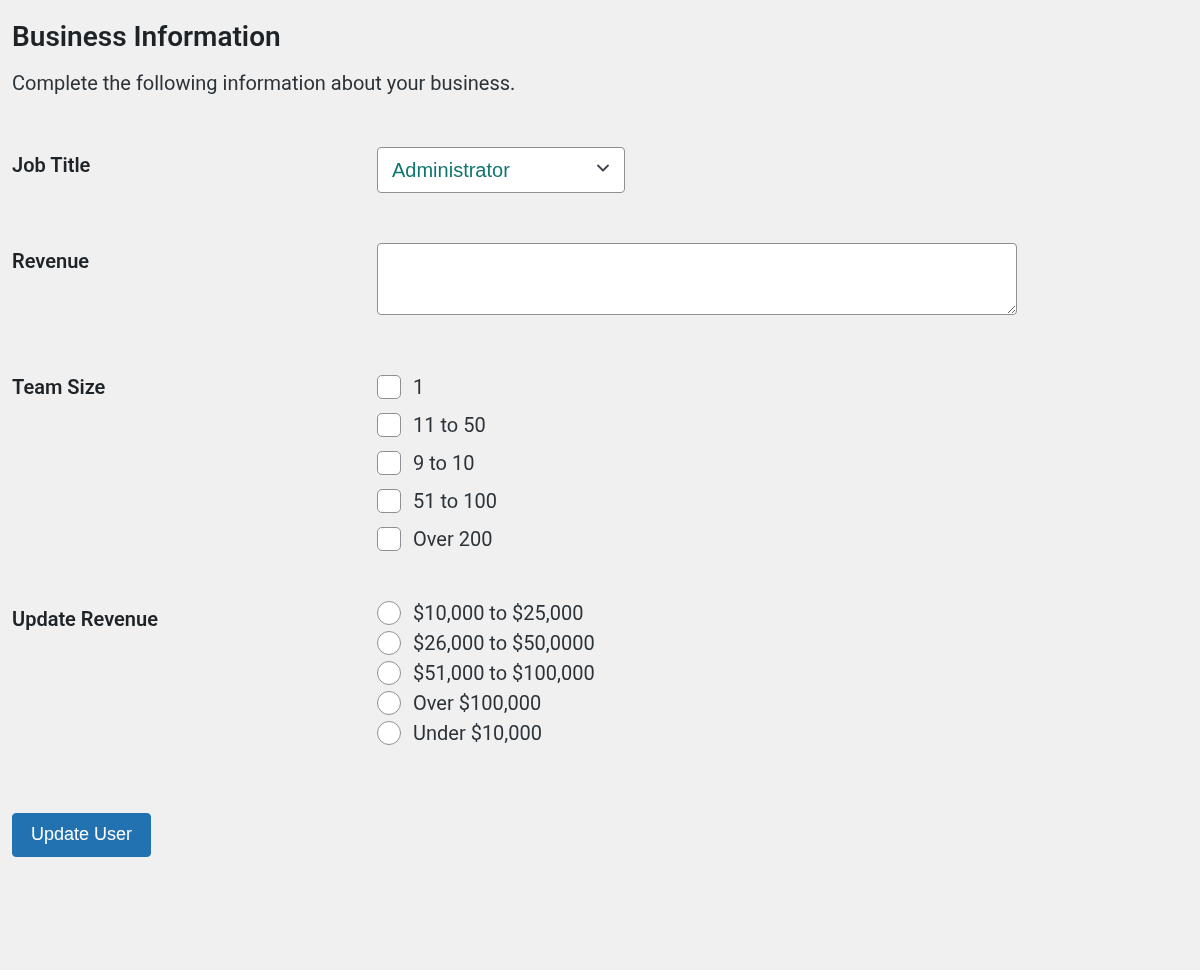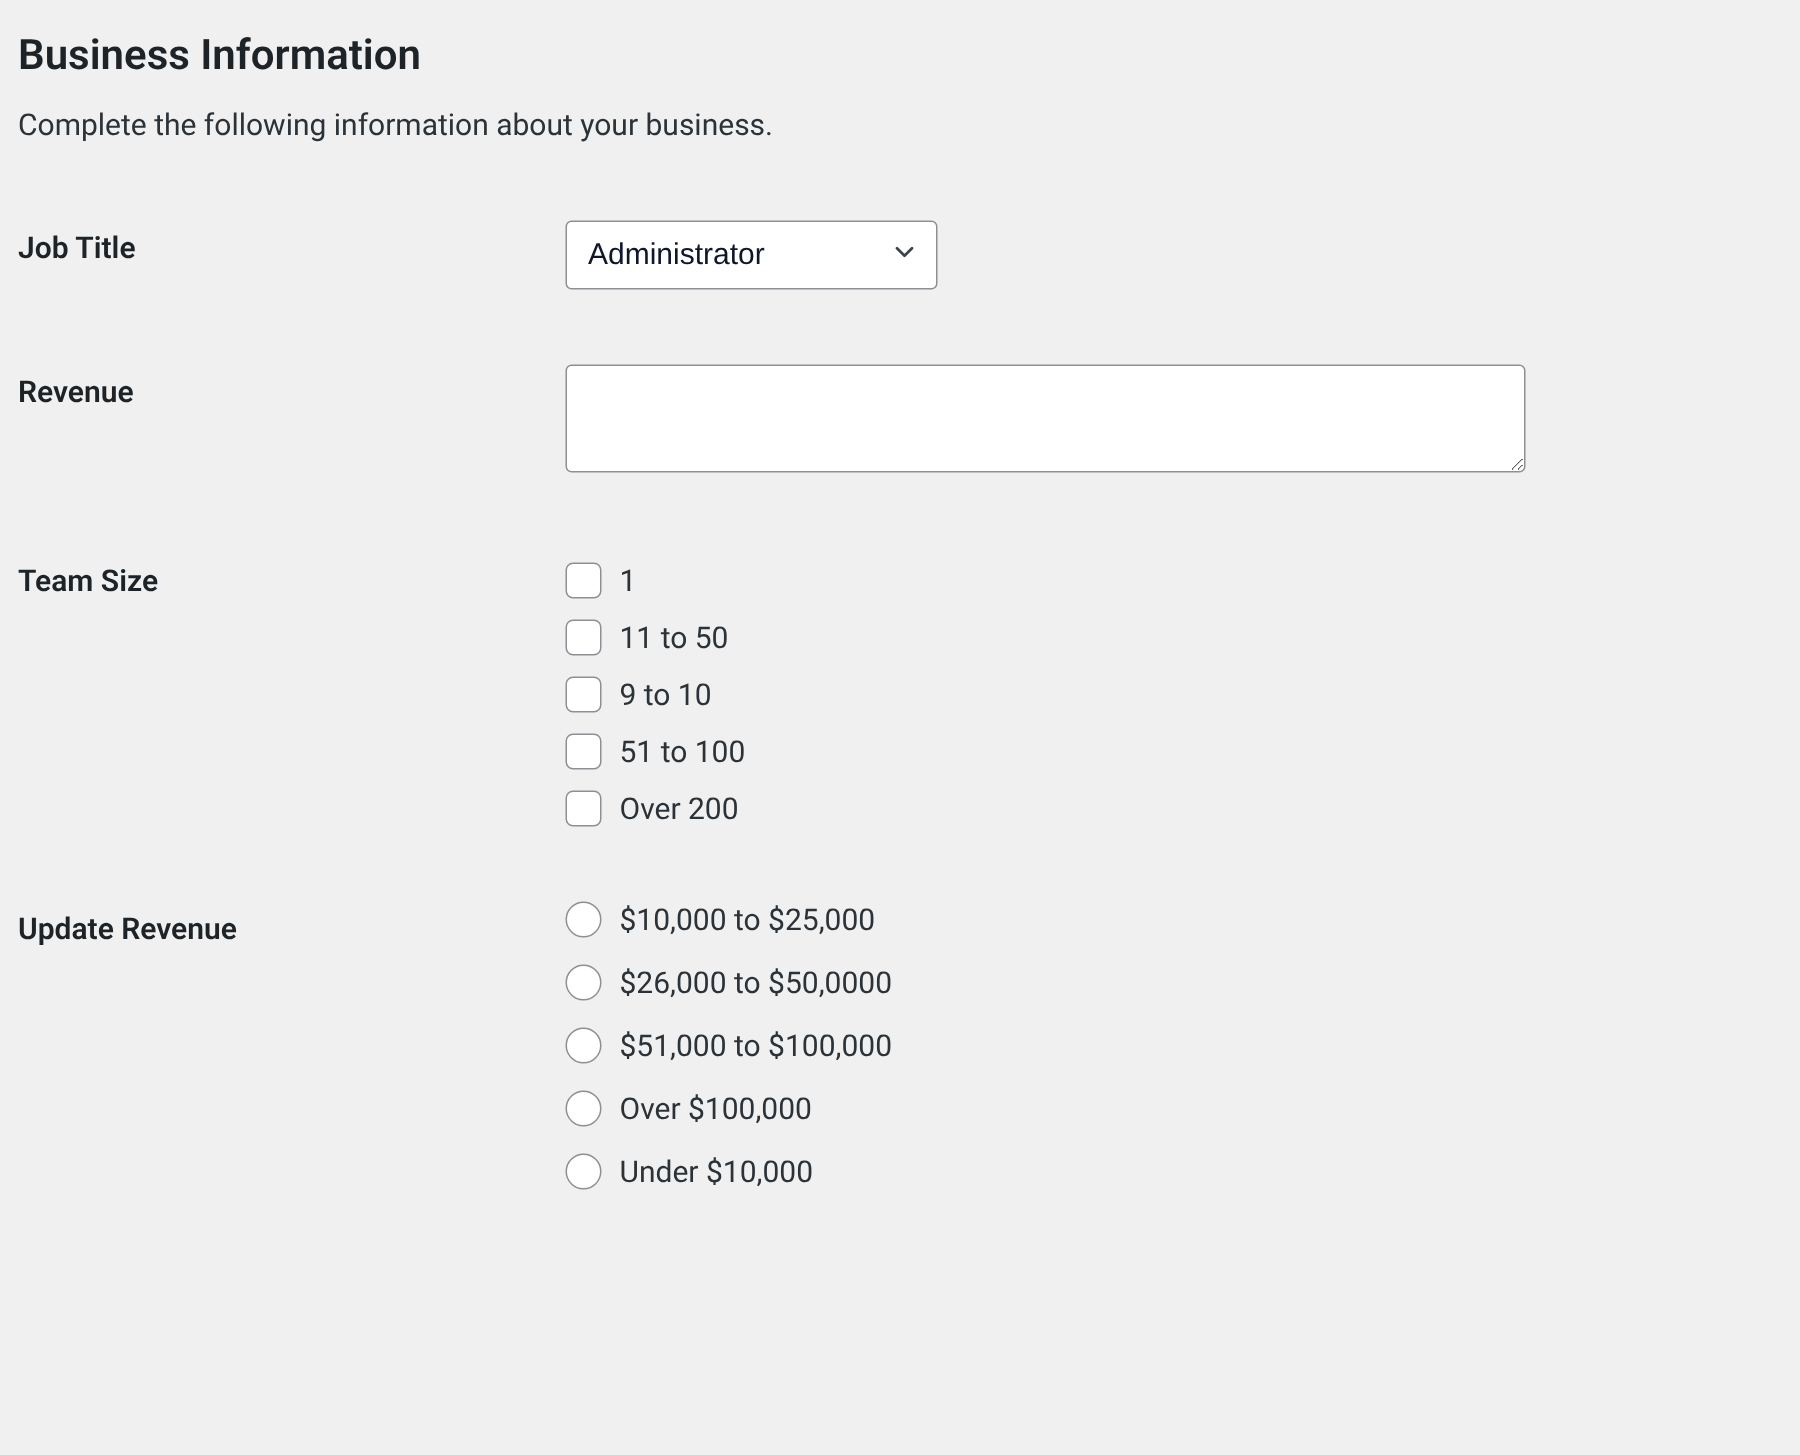--- a/index.html
+++ b/index.html
@@ -48,21 +48,21 @@
   }
   select.wp-select {
     appearance: none;
     -webkit-appearance: none;
     -moz-appearance: none;
     background: #ffffff;
     border: 1px solid #8c8f94;
     border-radius: 4px;
     padding: 10px 46px 10px 14px;
     font-size: 20px;
-    color: #0f172a;
+    color: #0f766e;
     line-height: 1.2;
     min-width: 248px;
     height: 46px;
     box-sizing: border-box;
   }
   .select-caret {
     position: absolute;
     right: 14px;
     top: 50%;
     transform: translateY(-50%);
@@ -82,21 +82,21 @@
   }
   .checkbox-list, .radio-list {
     display: flex;
     flex-direction: column;
   }
   .checkbox-list {
     gap: 14px;
     margin-top: 6px;
   }
   .radio-list {
-    gap: 18px;
+    gap: 6px;
   }
   .opt-row {
     display: flex;
     align-items: center;
     gap: 12px;
   }
   .opt-row label {
     font-size: 20px;
     color: #2c3338;
   }
@@ -223,14 +223,17 @@
               <input type="radio" name="annual_revenue" class="wp-radio" style="">
               <label>Under $10,000</label>
             </div>
           </div>
         </td>
       </tr>
 
     </tbody>
   </table>
 
+  <div class="submit-row">
+    <button type="submit" class="wp-primary">Update User</button>
+  </div>
 
 </div>
 
 </body></html>

